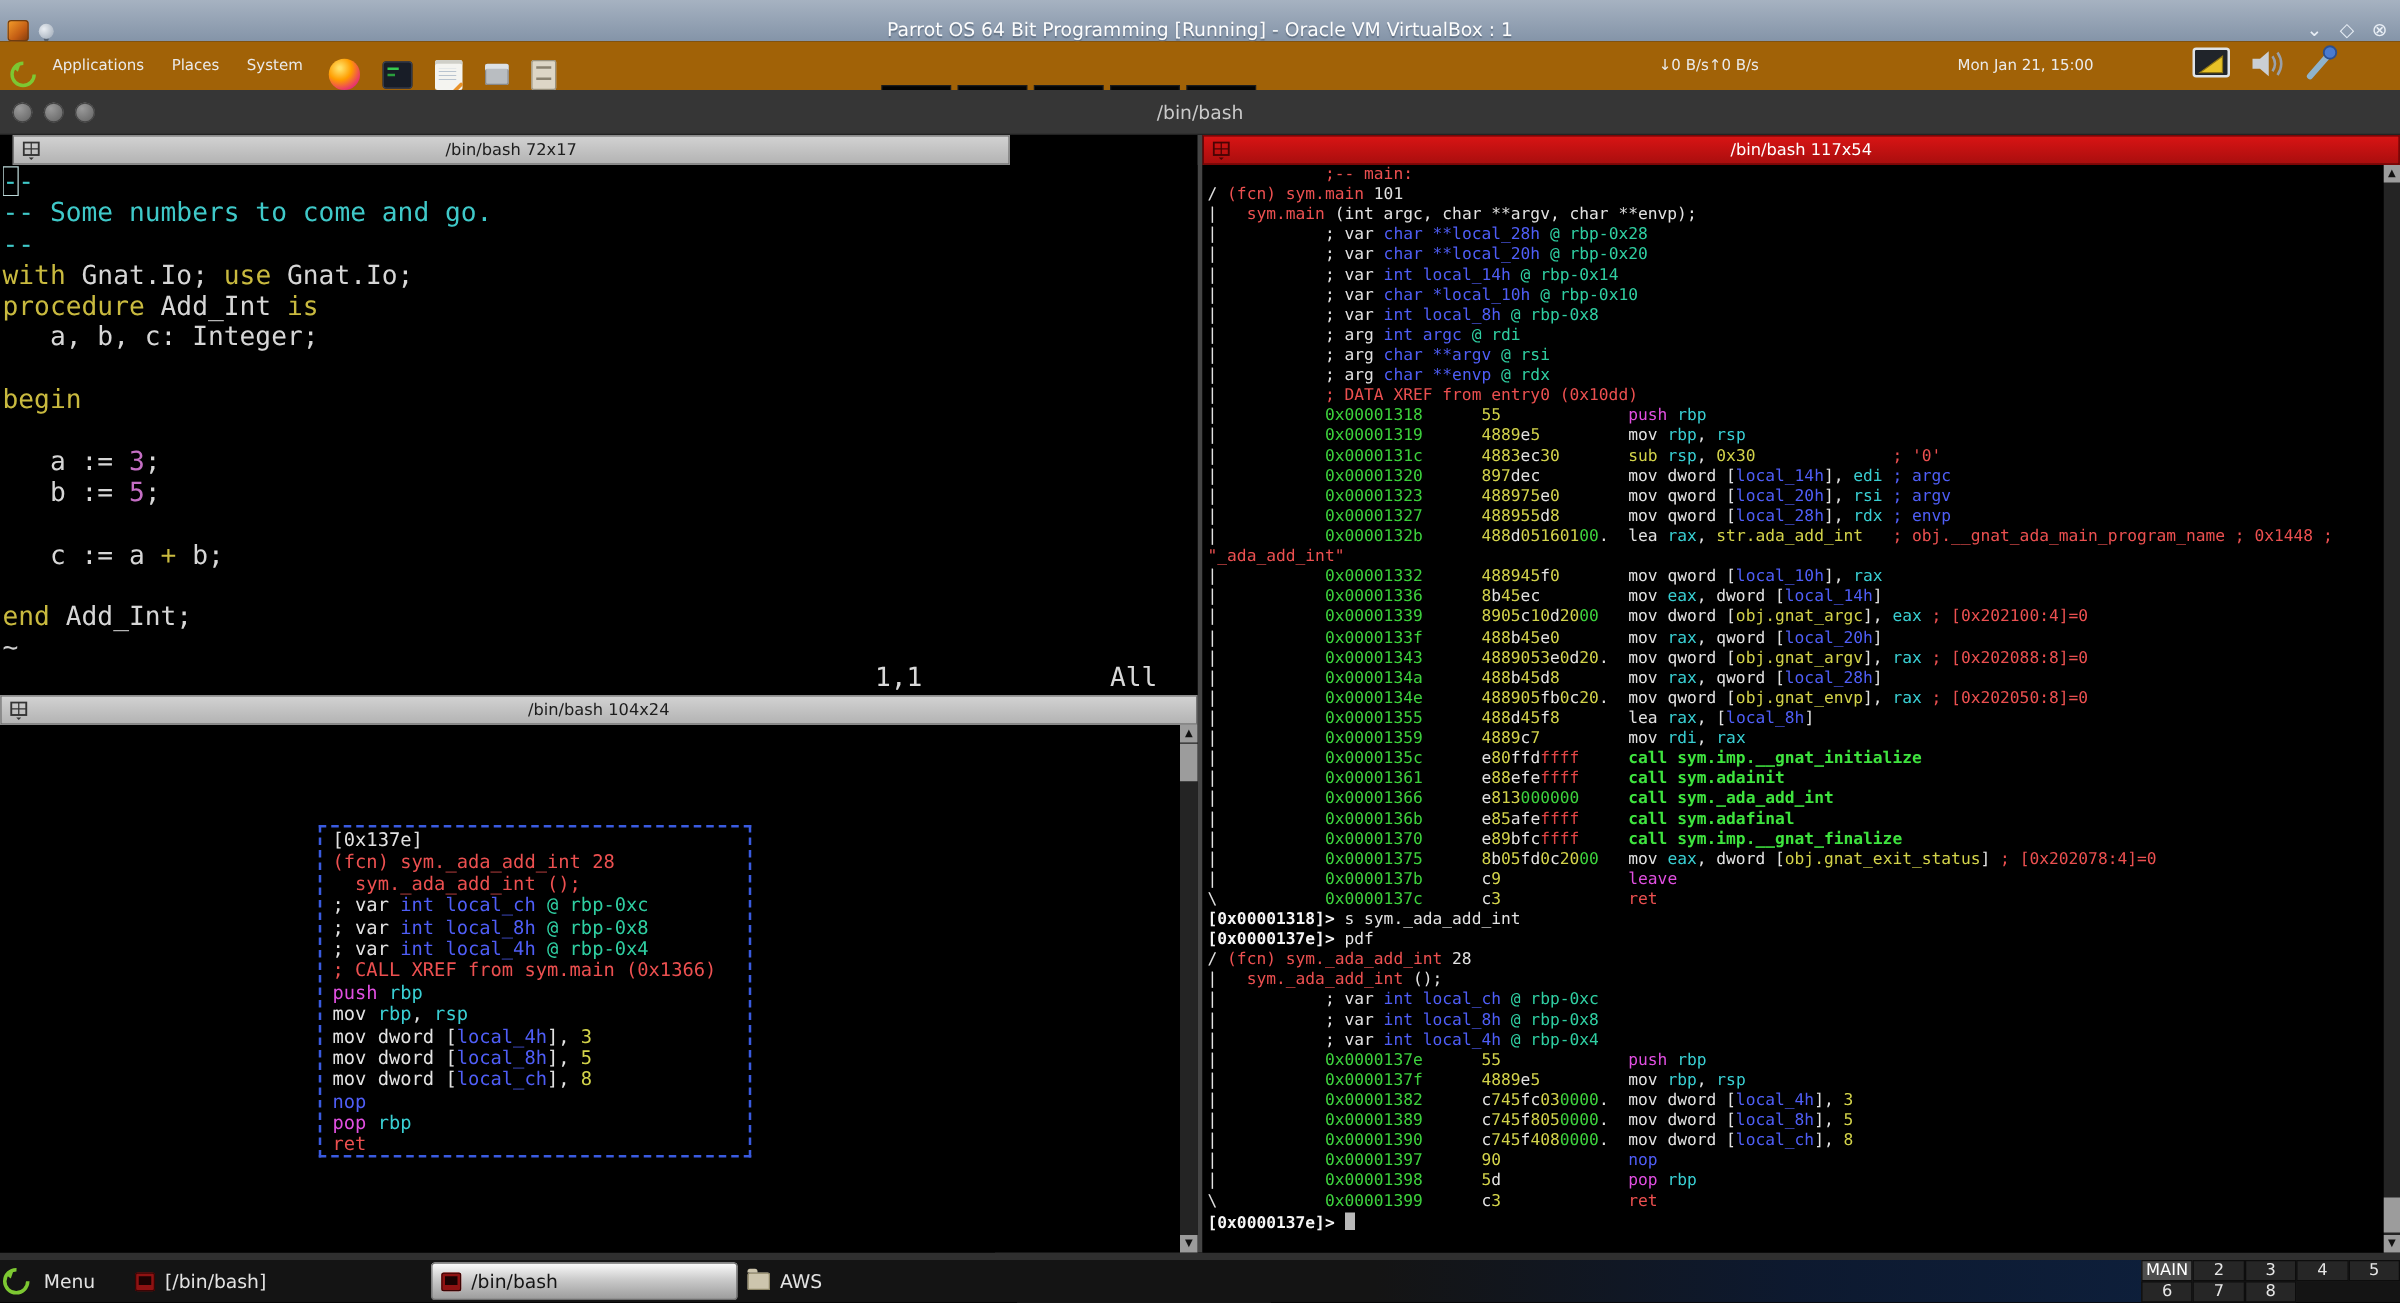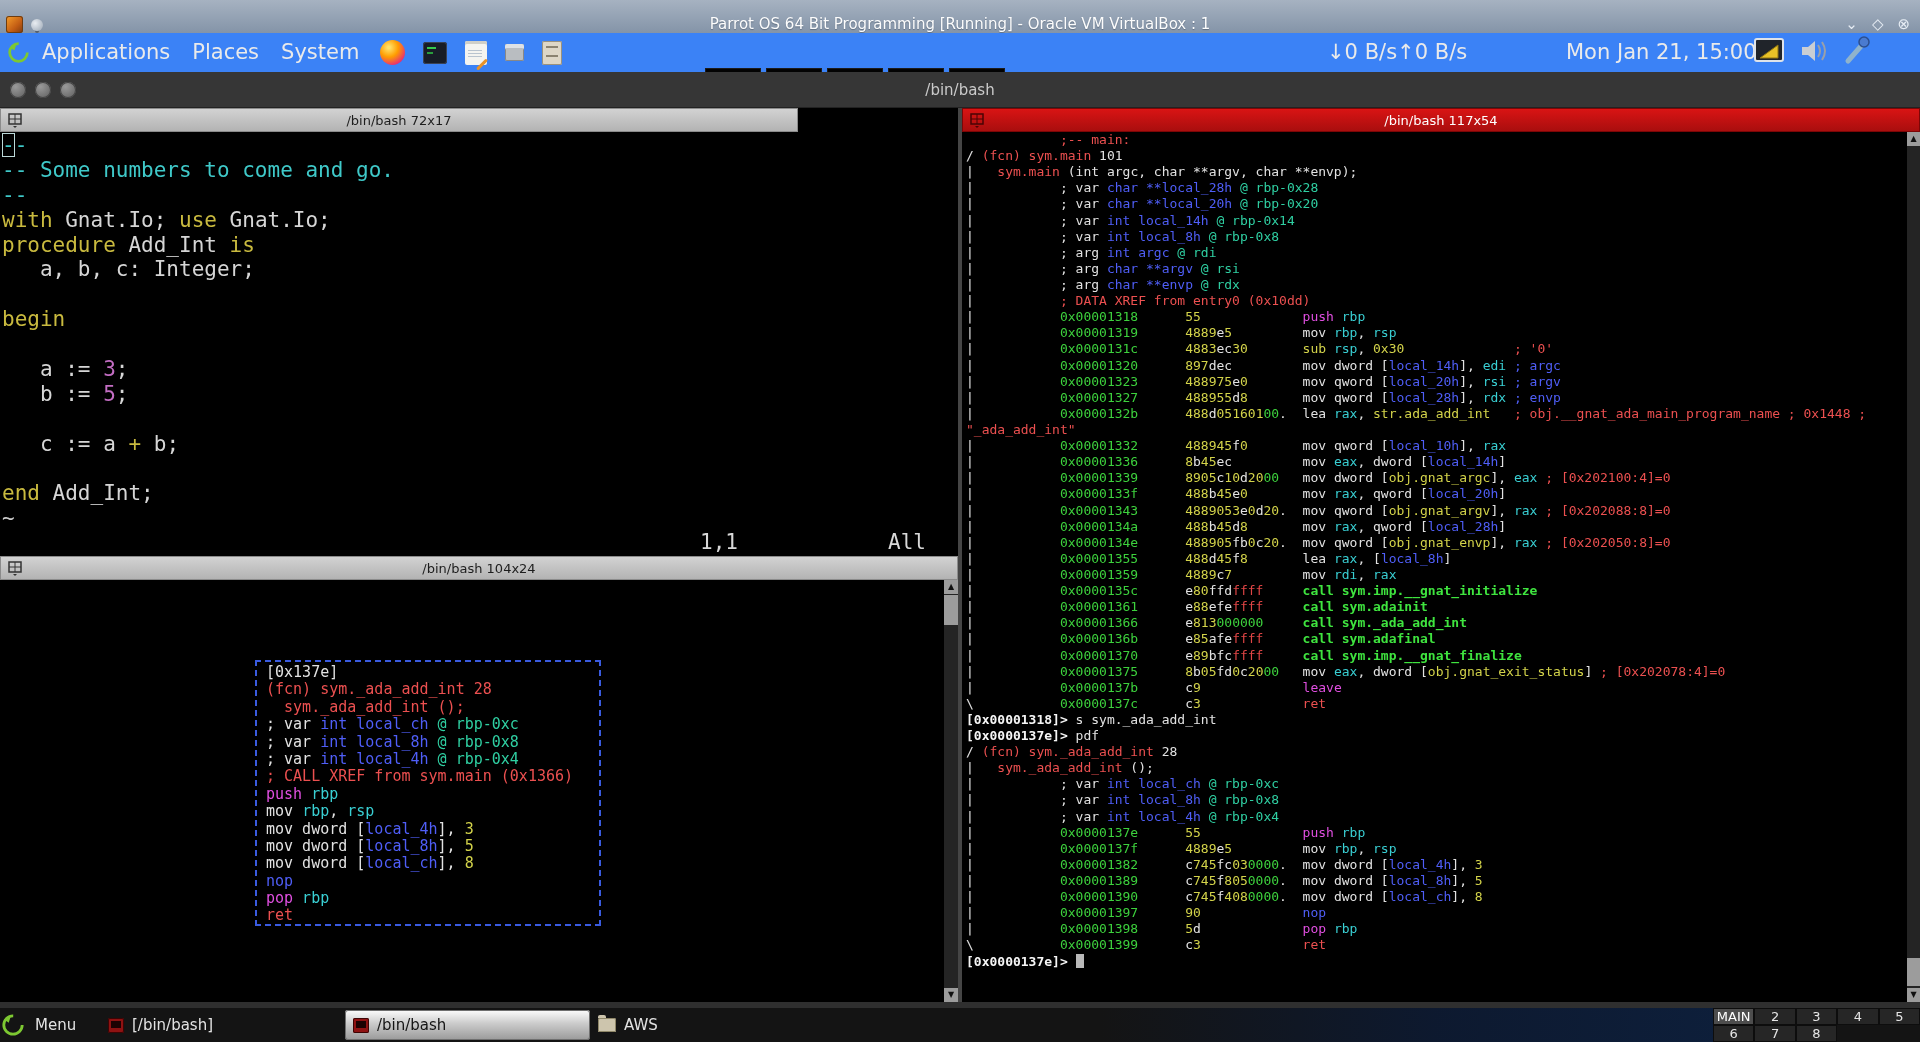--- a/index.html
+++ b/index.html
@@ -9,21 +9,21 @@
   
   .vbox-bar{left:0;top:0;width:1920px;height:33px;
     background:linear-gradient(#a6b2c1,#8494a8);display:flex;align-items:flex-end;color:#fff}
   .vbox-title{position:absolute;left:0;right:0;text-align:center;font-size:15px;color:#fdfdfd;text-shadow:0 1px 1px #5f6e80}
   .vbox-left{display:flex;align-items:center;gap:8px;padding-left:6px;z-index:2}
   .vbox-ctl{position:absolute;right:10px;display:flex;gap:14px;z-index:2;color:#e8eef5;font-size:15px}
   .vbox-ctl span{cursor:default}
   .vmicon{width:17px;height:17px;border-radius:3px;background:linear-gradient(135deg,#f7a02b,#c35d14 60%,#7e3a0e);box-shadow:inset 0 0 0 1px #6e3c10}
   .pinicon{width:12px;height:12px;border-radius:50%;background:radial-gradient(circle at 35% 35%,#e9edf2,#9aa6b4);box-shadow:0 6px 0 -4px #55606d}
   
-  .menubar{left:0;top:33px;width:1920px;height:39px;background:#3b82f6;display:flex;align-items:center;color:#eaeaea;font-size:21px}
+  .menubar{left:0;top:33px;width:1920px;height:39px;background:#a16207;display:flex;align-items:flex-end;color:#eaeaea;font-size:12px}
   .mb-item{padding:0 11px;height:39px;line-height:39px}
   .mb-icons{display:flex;align-items:center;gap:18px;margin-left:10px}
   .logo-swirl{width:25px;height:25px;margin-left:6px}
   .ff-icon{width:25px;height:25px;border-radius:50%;background:radial-gradient(circle at 35% 30%,#ffe066 5%,#ff9d00 40%,#e8336e 75%,#7a2b8f)}
   .term-icon{width:24px;height:22px;border-radius:3px;background:#181d27;box-shadow:inset 0 0 0 1px #3a4254;position:relative}
   .term-icon:before{content:"";position:absolute;left:4px;top:5px;width:9px;height:2px;background:#36c94e}
   .term-icon:after{content:"";position:absolute;left:4px;top:10px;width:6px;height:2px;background:#2a9e3d}
   .notes-icon{width:22px;height:24px;background:#f4f4f0;border-radius:2px;position:relative;box-shadow:inset 0 3px 0 #cfcfc8}
   .notes-icon:before{content:"";position:absolute;left:3px;top:7px;width:14px;height:9px;
     background:repeating-linear-gradient(#f4f4f0 0 2px,#b9c4cf 2px 3px)}
@@ -168,21 +168,21 @@
   <div class="twin-title">/bin/bash</div>
   <div class="circles">
     <div class="circle"></div>
     <div class="circle"></div>
     <div class="circle"></div>
   </div>
 </div>
 <div class="abs splitter-v"></div>
 <div class="abs win-bottom"></div>
 
-<div class="abs ptitle" style="left:0;top:108px;width:798px">
+<div class="abs ptitle" style="left:10px;top:108px;width:798px">
   <svg class="gicon" width="15" height="15">
     <rect x="1" y="1" width="12" height="10" fill="none" stroke="#333" stroke-width="1.5"></rect>
     <line x1="7" y1="1" x2="7" y2="11" stroke="#333"></line>
       <line x1="1" y1="6" x2="13" y2="6" stroke="#333"></line>
     <path d="M5 13 L9 13 L7 15 Z" fill="#333"></path>
     </svg>
   <span>/bin/bash 72x17</span>
 </div>
 <div id="vim-content" class="abs tcontent vimc" style="left:0;top:132px;width:958px;height:424px;padding:1px 0 0 2px">
     <div class="trow"><span class="v-cm v-cur">-</span><span class="v-cm">-</span></div>
@@ -249,20 +249,21 @@
     </svg>
   <span>/bin/bash 117x54</span>
 </div>
 <div id="disasm-content" class="abs tcontent dsc" style="left:962px;top:132px;width:945px;height:870px">
     <div class="trow"><span class="c-w">            </span><span class="c-re">;-- main:</span></div>
     <div class="trow"><span class="c-w">/ </span><span class="c-re">(fcn) sym.main</span><span class="c-w"> 101</span></div>
     <div class="trow"><span class="c-w">|   </span><span class="c-re">sym.main</span><span class="c-w"> (int argc, char **argv, char **envp);</span></div>
     <div class="trow"><span class="c-w">|           ; var </span><span class="c-bl">char **local_28h</span><span class="c-te"> @ rbp-0x28</span></div>
     <div class="trow"><span class="c-w">|           ; var </span><span class="c-bl">char **local_20h</span><span class="c-te"> @ rbp-0x20</span></div>
     <div class="trow"><span class="c-w">|           ; var </span><span class="c-bl">int local_14h</span><span class="c-te"> @ rbp-0x14</span></div>
+    <div class="trow"><span class="c-w">|           ; var </span><span class="c-bl">char *local_10h</span><span class="c-te"> @ rbp-0x10</span></div>
     <div class="trow"><span class="c-w">|           ; var </span><span class="c-bl">int local_8h</span><span class="c-te"> @ rbp-0x8</span></div>
     <div class="trow"><span class="c-w">|           ; arg </span><span class="c-bl">int argc</span><span class="c-te"> @ rdi</span></div>
     <div class="trow"><span class="c-w">|           ; arg </span><span class="c-bl">char **argv</span><span class="c-te"> @ rsi</span></div>
     <div class="trow"><span class="c-w">|           ; arg </span><span class="c-bl">char **envp</span><span class="c-te"> @ rdx</span></div>
     <div class="trow"><span class="c-w">|           </span><span class="c-re">; DATA XREF from entry0 (0x10dd)</span></div>
     <div class="trow"><span class="c-w">|           </span><span class="c-gr">0x00001318</span><span class="c-w">      </span><span class="b-y">5</span><span class="b-y">5</span><span class="c-w"> </span><span class="c-w"> </span><span class="c-w"> </span><span class="c-w"> </span><span class="c-w"> </span><span class="c-w"> </span><span class="c-w"> </span><span class="c-w"> </span><span class="c-w"> </span><span class="c-w"> </span><span class="c-w"> </span><span class="c-w"> </span><span class="c-w"> </span><span class="c-mg">push</span><span class="c-cy"> rbp</span></div>
     <div class="trow"><span class="c-w">|           </span><span class="c-gr">0x00001319</span><span class="c-w">      </span><span class="b-y">4</span><span class="b-y">8</span><span class="b-y">8</span><span class="b-y">9</span><span class="b-h">e</span><span class="b-y">5</span><span class="c-w"> </span><span class="c-w"> </span><span class="c-w"> </span><span class="c-w"> </span><span class="c-w"> </span><span class="c-w"> </span><span class="c-w"> </span><span class="c-w"> </span><span class="c-w"> </span><span class="c-w">mov </span><span class="c-cy">rbp</span><span class="c-w">, </span><span class="c-cy">rsp</span></div>
     <div class="trow"><span class="c-w">|           </span><span class="c-gr">0x0000131c</span><span class="c-w">      </span><span class="b-y">4</span><span class="b-y">8</span><span class="b-y">8</span><span class="b-y">3</span><span class="b-h">e</span><span class="b-h">c</span><span class="b-y">3</span><span class="b-y">0</span><span class="c-w"> </span><span class="c-w"> </span><span class="c-w"> </span><span class="c-w"> </span><span class="c-w"> </span><span class="c-w"> </span><span class="c-w"> </span><span class="c-ye">sub </span><span class="c-cy">rsp</span><span class="c-w">, </span><span class="c-ye">0x30</span><span class="c-w">              </span><span class="c-re">; '0'</span></div>
     <div class="trow"><span class="c-w">|           </span><span class="c-gr">0x00001320</span><span class="c-w">      </span><span class="b-y">8</span><span class="b-y">9</span><span class="b-y">7</span><span class="b-h">d</span><span class="b-h">e</span><span class="b-h">c</span><span class="c-w"> </span><span class="c-w"> </span><span class="c-w"> </span><span class="c-w"> </span><span class="c-w"> </span><span class="c-w"> </span><span class="c-w"> </span><span class="c-w"> </span><span class="c-w"> </span><span class="c-w">mov dword [</span><span class="c-bl">local_14h</span><span class="c-w">], </span><span class="c-cy">edi</span><span class="c-w"> </span><span class="c-cmb">; argc</span></div>
     <div class="trow"><span class="c-w">|           </span><span class="c-gr">0x00001323</span><span class="c-w">      </span><span class="b-y">4</span><span class="b-y">8</span><span class="b-y">8</span><span class="b-y">9</span><span class="b-y">7</span><span class="b-y">5</span><span class="b-h">e</span><span class="b-y">0</span><span class="c-w"> </span><span class="c-w"> </span><span class="c-w"> </span><span class="c-w"> </span><span class="c-w"> </span><span class="c-w"> </span><span class="c-w"> </span><span class="c-w">mov qword [</span><span class="c-bl">local_20h</span><span class="c-w">], </span><span class="c-cy">rsi</span><span class="c-w"> </span><span class="c-cmb">; argv</span></div>

